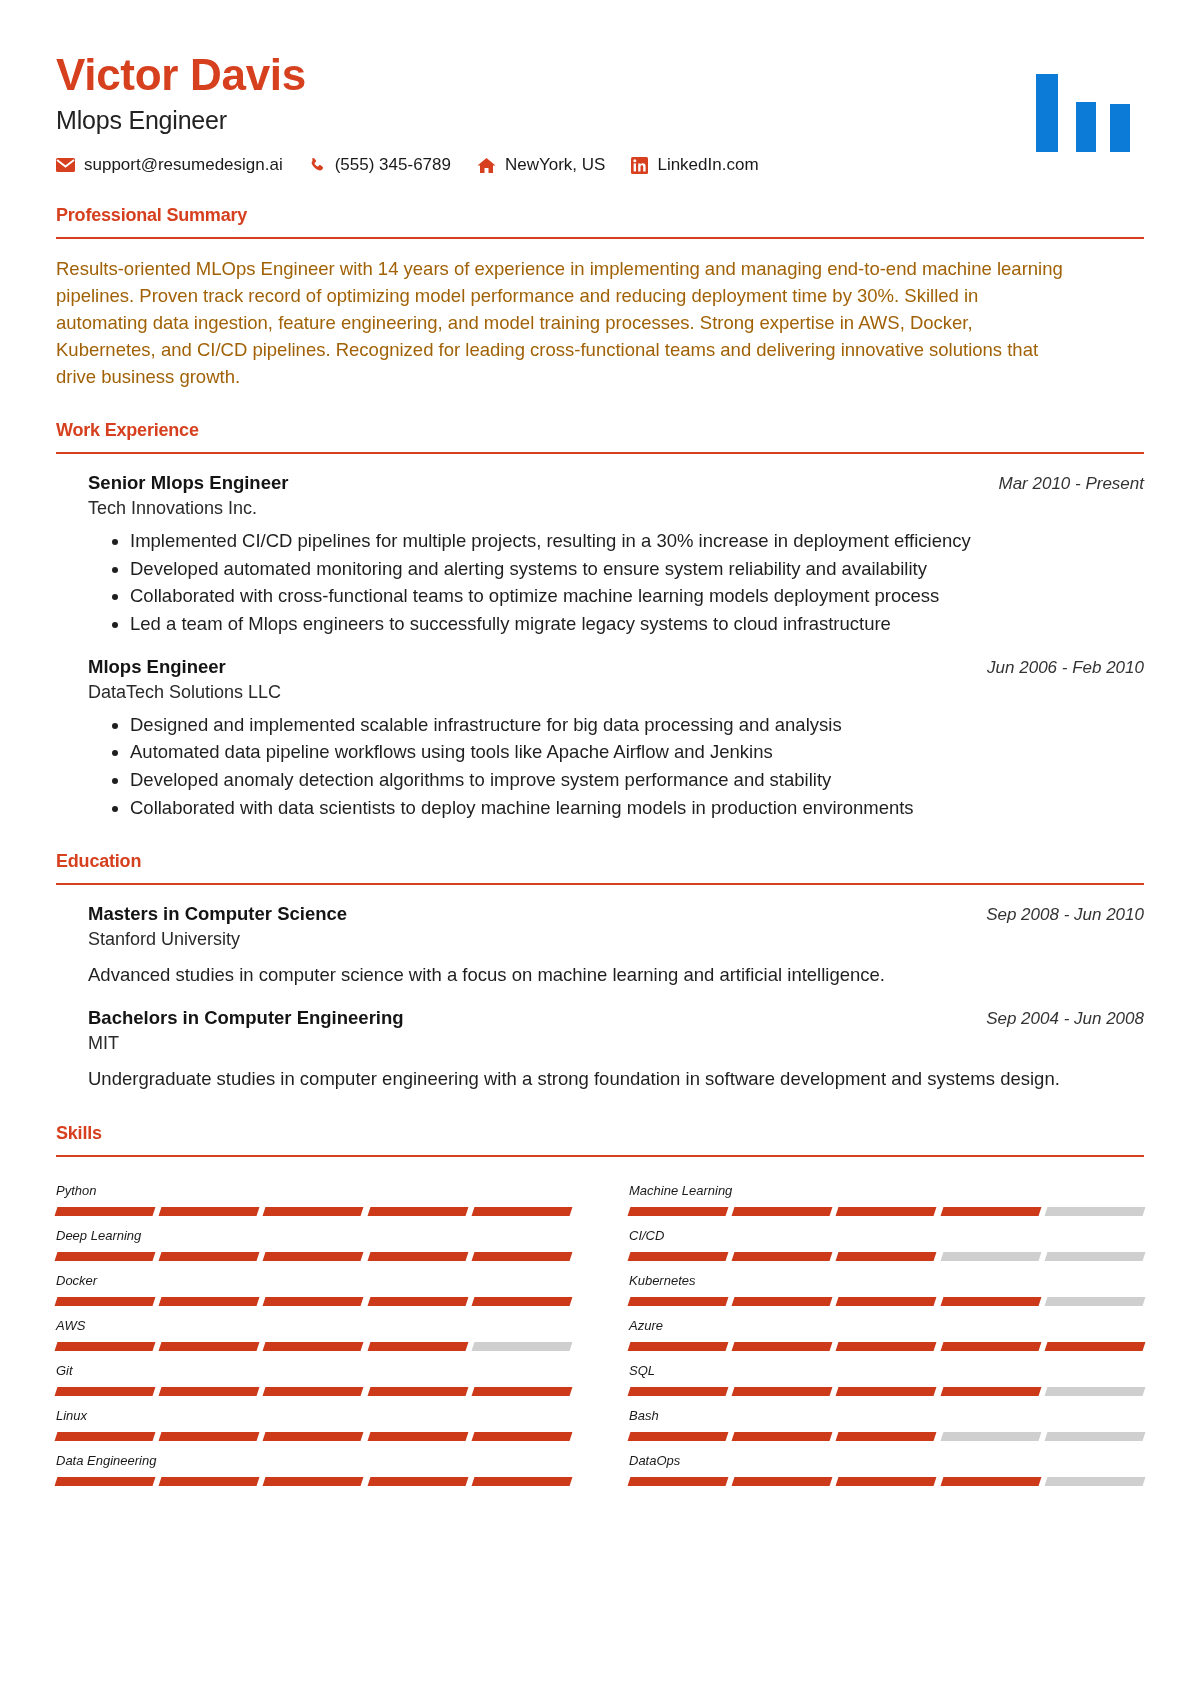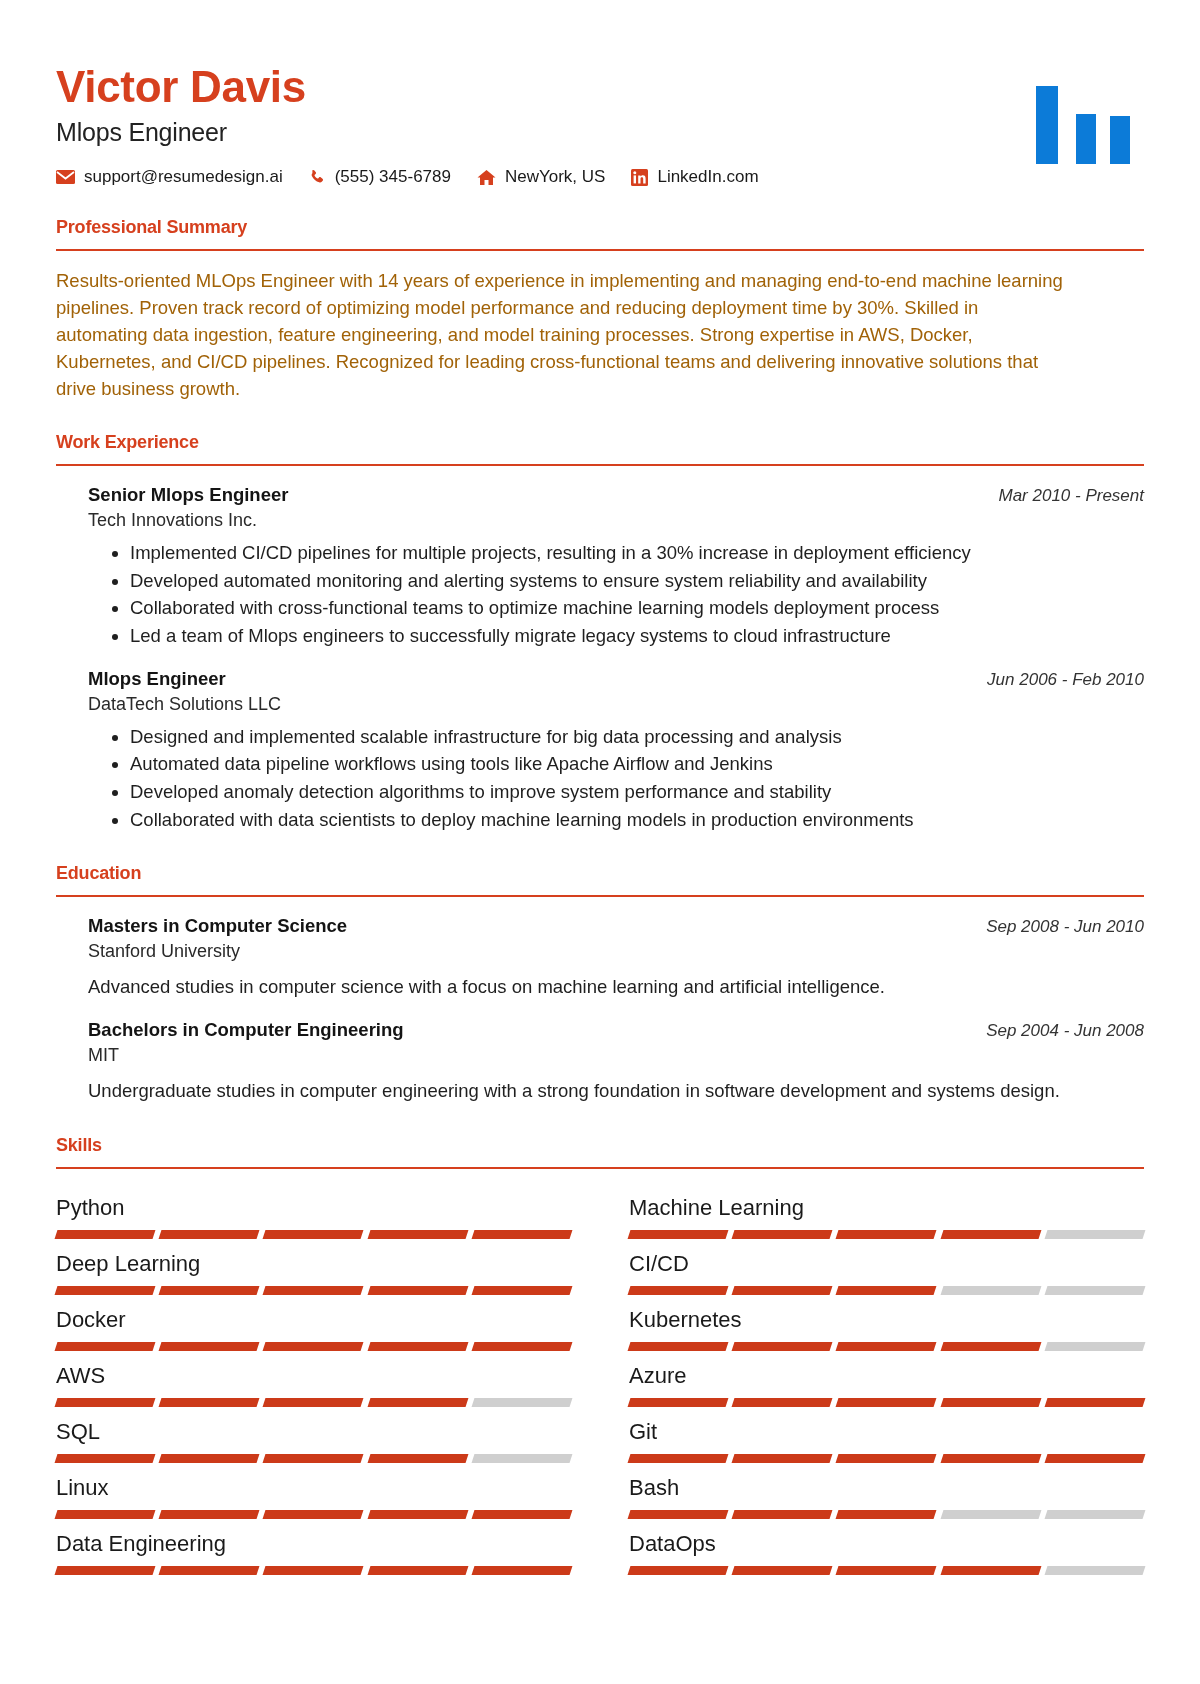--- a/index.html
+++ b/index.html
@@ -8,21 +8,21 @@
     height: 1684px;
     background: #ffffff;
     font-family: "Liberation Sans", sans-serif;
     color: #1a1a1a;
     overflow: hidden;
   }
   .page {
     width: 1200px;
     height: 1684px;
     position: relative;
-    padding: 12px 56px;
+    padding: 0 56px;
   }
 
   
   .header { position: relative; padding-top: 52px; }
   .name {
     font-size: 44px;
     font-weight: bold;
     color: #d6401e;
     letter-spacing: -0.3px;
     line-height: 1.05;
@@ -125,23 +125,24 @@
   
   .skills-grid {
     margin-top: 14px;
     display: grid;
     grid-template-columns: 1fr 1fr;
     column-gap: 58px;
     row-gap: 0px;
   }
   .skill { padding-top: 12px; }
   .skill-name {
-    font-size: 22px;
+    font-size: 13px;
     color: #1a1a1a;
     margin-bottom: 9px;
+    font-style: italic;
   }
   .skill-bar {
     display: flex;
     gap: 6px;
     height: 9px;
   }
   .seg {
     flex: 1;
     height: 9px;
     background: #cfcfcf;
@@ -347,40 +348,40 @@
           <div class="skill-name">Azure</div>
           <div class="skill-bar">
             <div class="seg on"></div>
             <div class="seg on"></div>
             <div class="seg on"></div>
             <div class="seg on"></div>
             <div class="seg on"></div>
           </div>
         </div>
         <div class="skill">
+          <div class="skill-name">Git</div>
+          <div class="skill-bar">
+            <div class="seg on"></div>
+            <div class="seg on"></div>
+            <div class="seg on"></div>
+            <div class="seg on"></div>
+            <div class="seg on"></div>
+          </div>
+        </div>
+        <div class="skill">
           <div class="skill-name">SQL</div>
           <div class="skill-bar">
             <div class="seg on"></div>
             <div class="seg on"></div>
             <div class="seg on"></div>
             <div class="seg on"></div>
             <div class="seg"></div>
           </div>
         </div>
         <div class="skill">
-          <div class="skill-name">Git</div>
-          <div class="skill-bar">
-            <div class="seg on"></div>
-            <div class="seg on"></div>
-            <div class="seg on"></div>
-            <div class="seg on"></div>
-            <div class="seg on"></div>
-          </div>
-        </div>
-        <div class="skill">
           <div class="skill-name">Linux</div>
           <div class="skill-bar">
             <div class="seg on"></div>
             <div class="seg on"></div>
             <div class="seg on"></div>
             <div class="seg on"></div>
             <div class="seg on"></div>
           </div>
         </div>
         <div class="skill">

